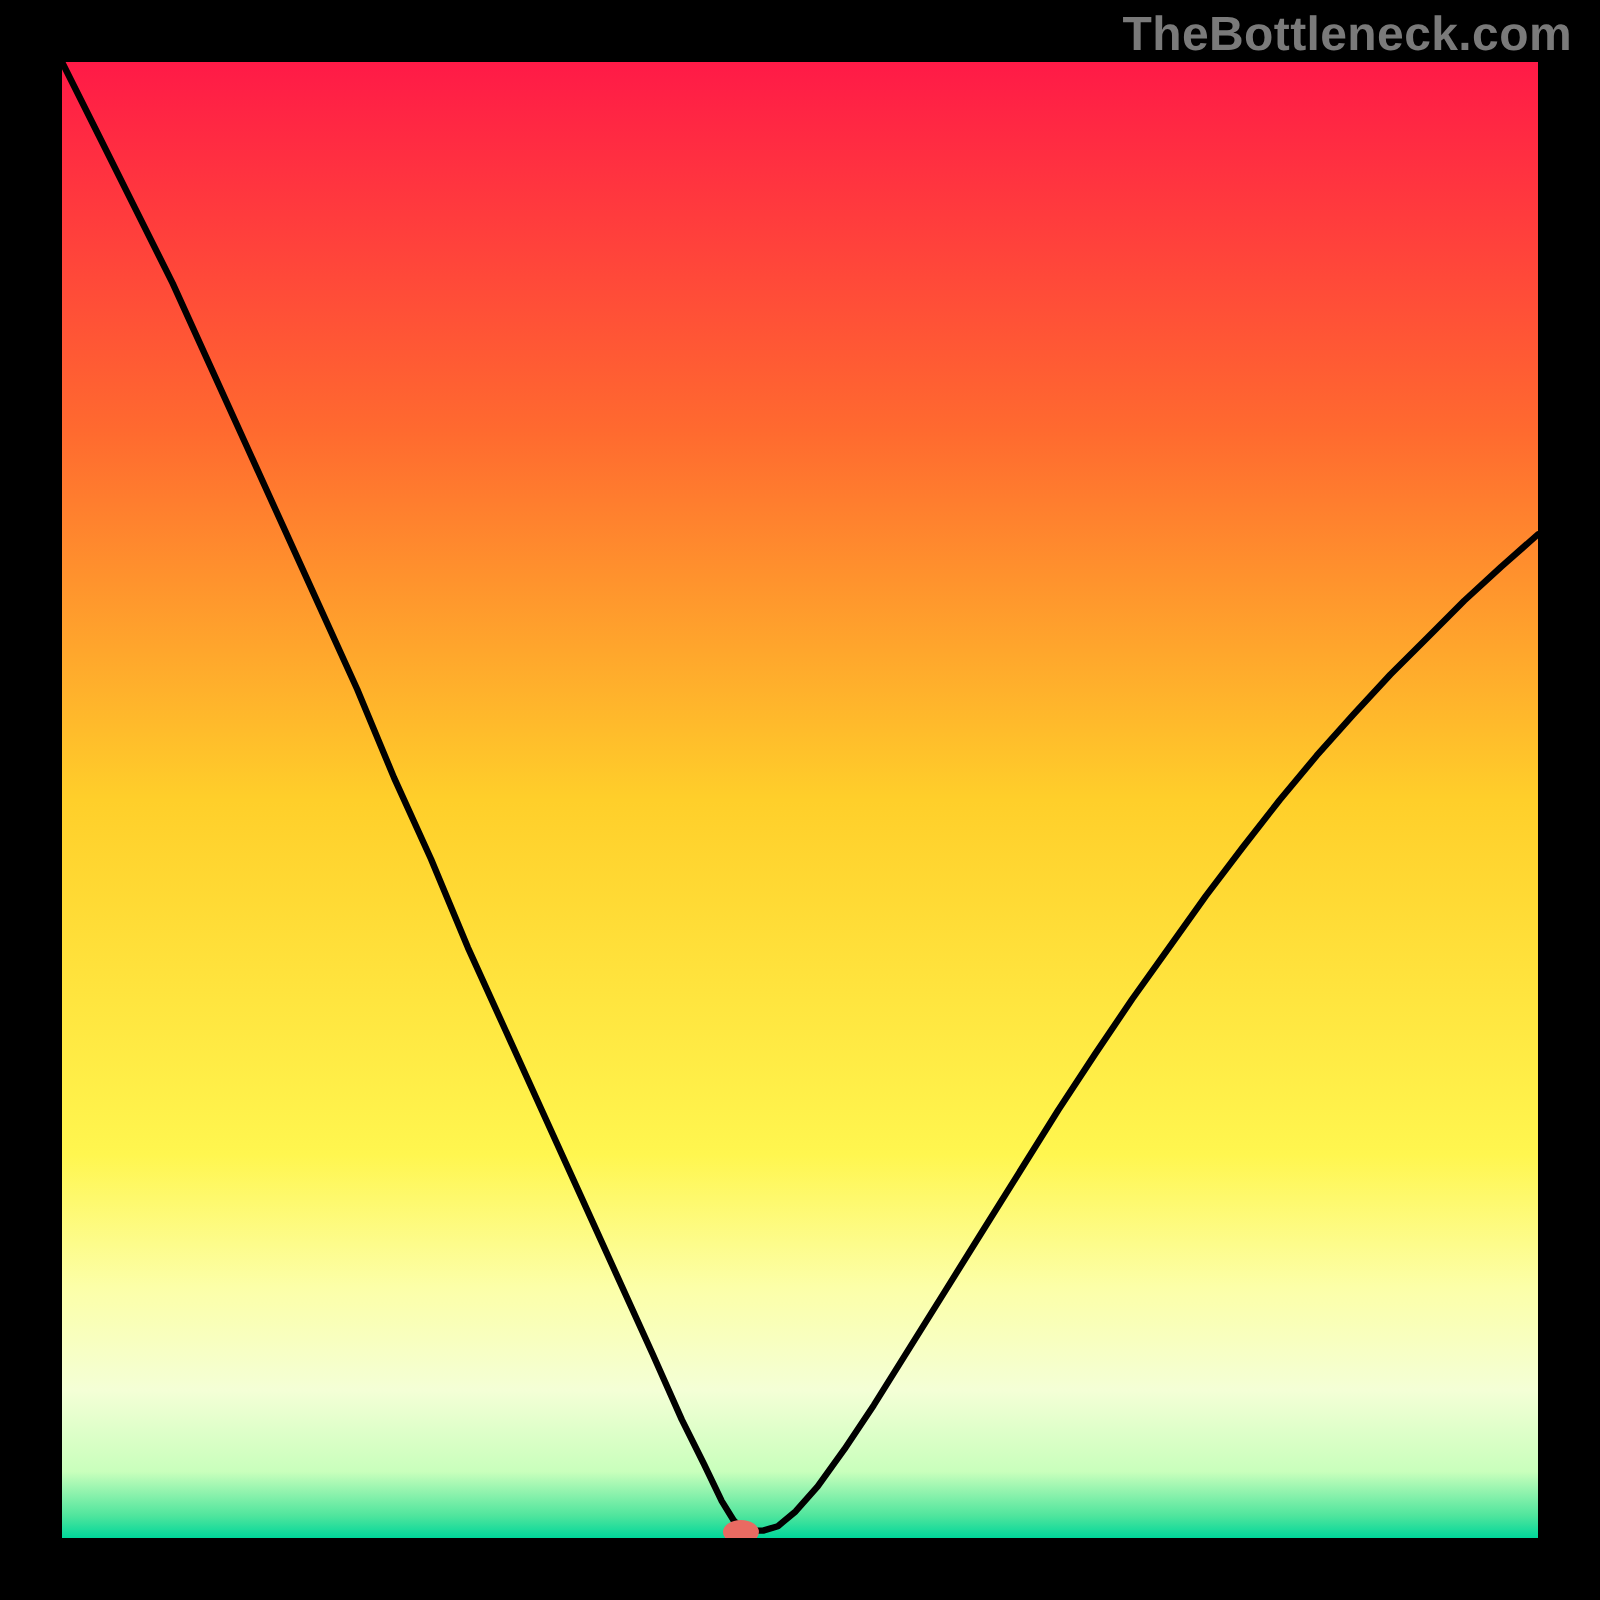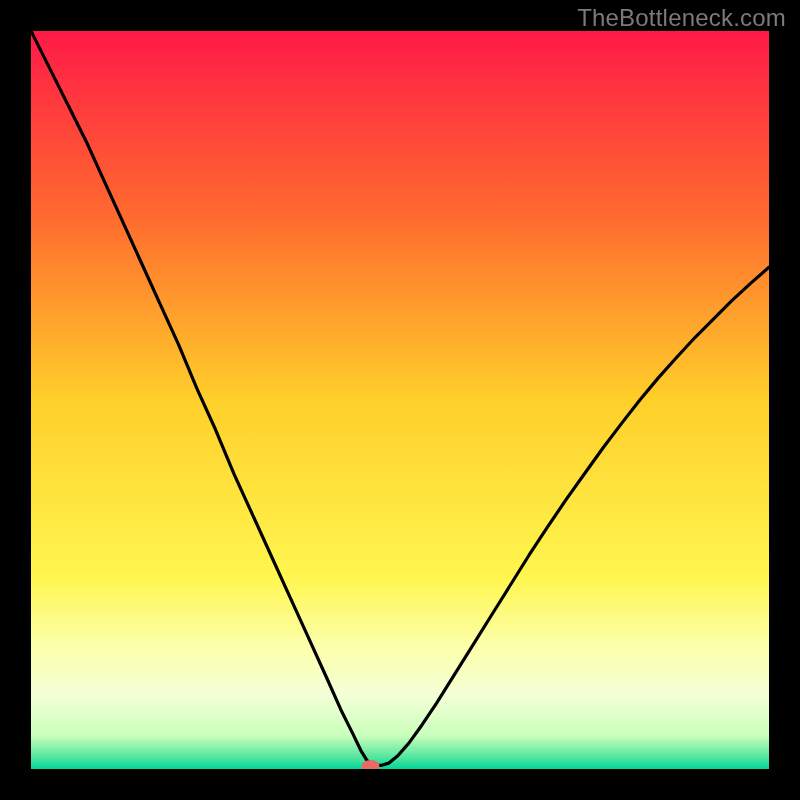--- a/index.html
+++ b/index.html
@@ -17,21 +17,21 @@
     width: 800px;
     height: 800px;
     background: #000;
   }
   .watermark {
     position: absolute;
     top: 4px;
     right: 14px;
     font-family: Arial, Helvetica, sans-serif;
     font-size: 24px;
-    font-weight: 400;
+    font-weight: 700;
     color: #7a7a7a;
     letter-spacing: 0.2px;
     user-select: none;
   }
   .plot {
     position: absolute;
     top: 31px;
     left: 31px;
     width: 738px;
     height: 738px;

